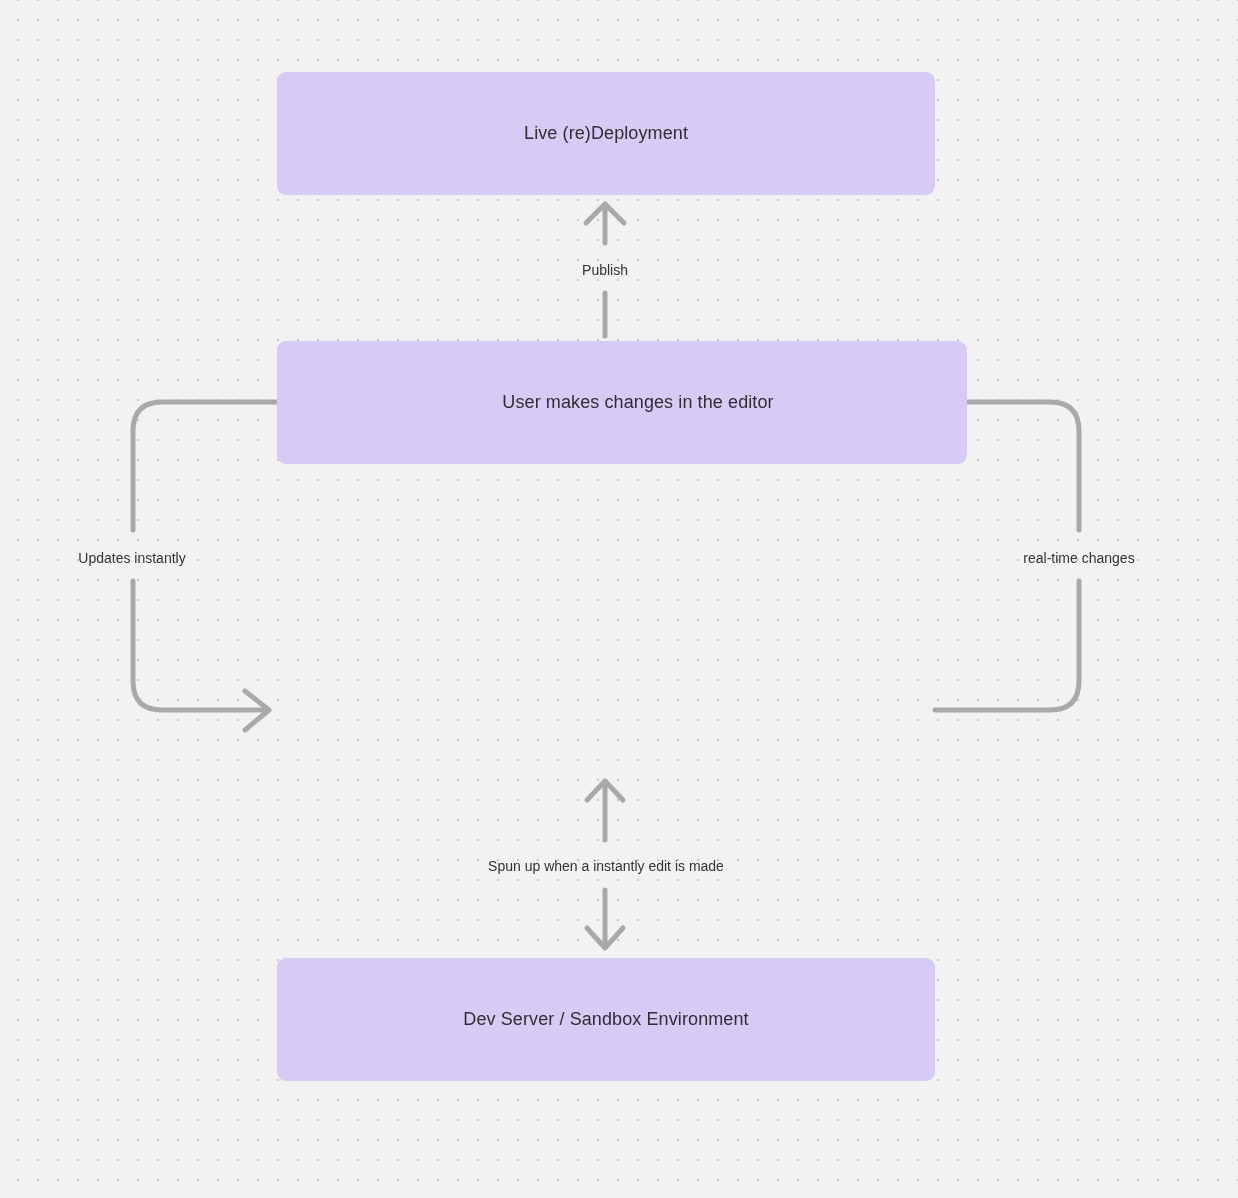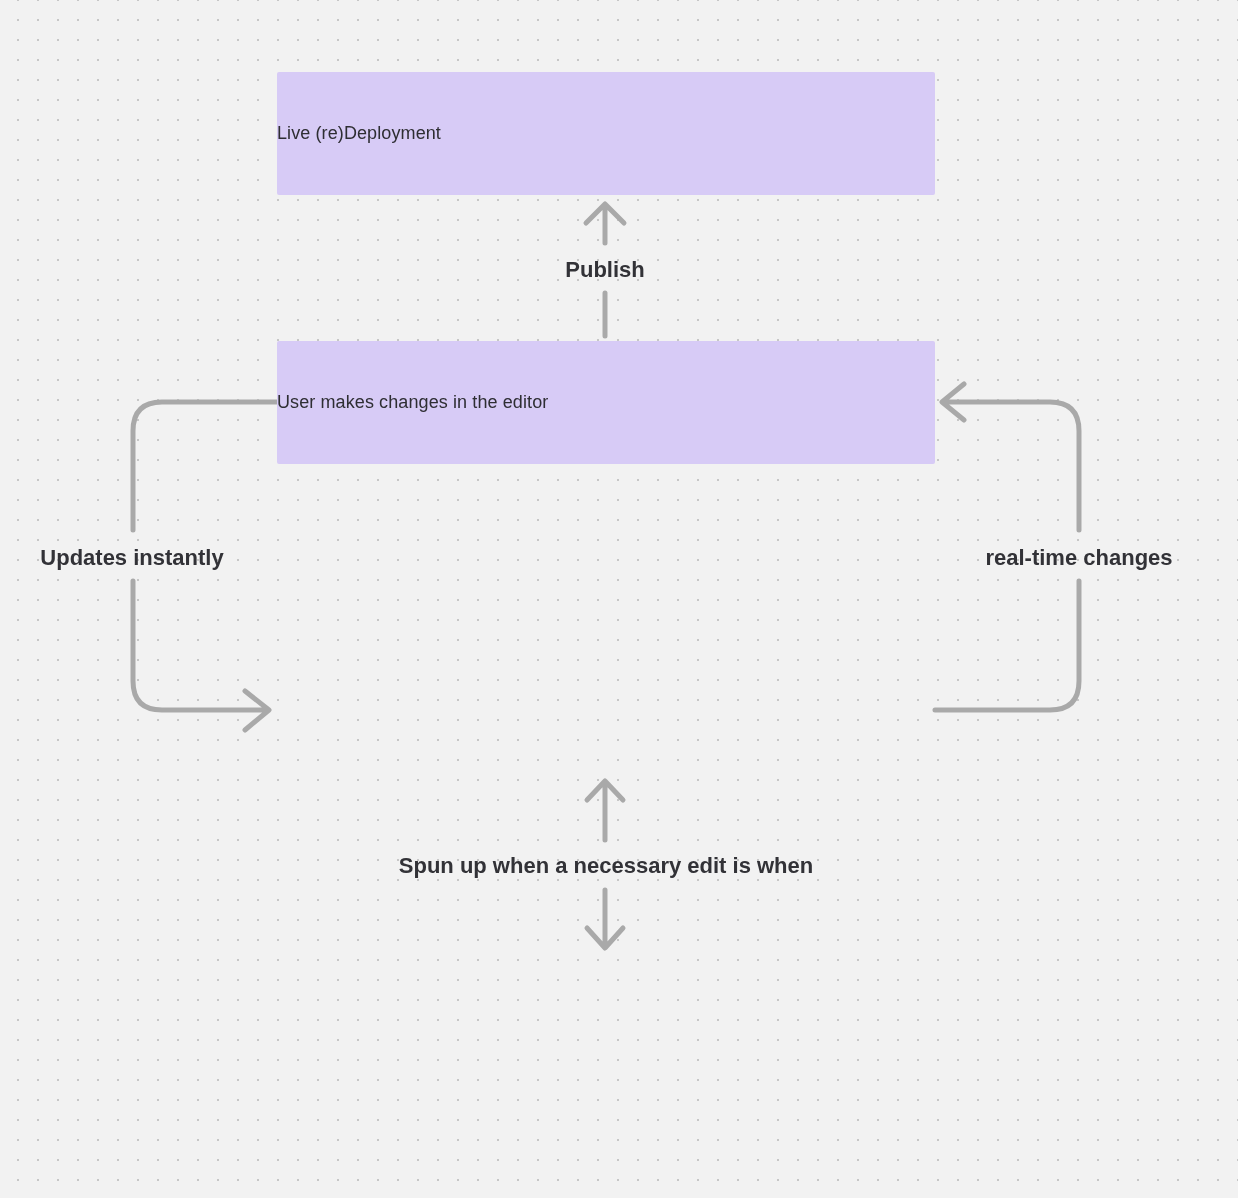--- a/index.html
+++ b/index.html
@@ -24,54 +24,55 @@
     background-image: radial-gradient(circle, var(--dot) 1.3px, rgba(0,0,0,0) 1.4px);
     background-size: 20px 20px;
     background-position: 8px 10px;
   }
   .node {
     position: absolute;
     left: 277px;
     width: 658px;
     height: 123px;
     background: var(--node-fill);
-    border-radius: 2px;
+    border-radius: 9px;
     display: flex;
     align-items: center;
+    justify-content: center;
   }
   .node-label {
     font-size: 18px;
     font-weight: 500;
     color: var(--node-text);
     letter-spacing: 0.1px;
     white-space: nowrap;
   }
   #node-live   { top: 72px; }
-  #node-editor { top: 341px; }
+  #node-editor { top: 341px; padding-left: 32px; }
   #node-preview{ top: 649px; }
   #node-dev    { top: 958px; }
 
   .edges-svg {
     position: absolute;
     left: 0; top: 0;
     width: 1238px; height: 1198px;
     pointer-events: none;
   }
   .edges-svg path {
     fill: none;
     stroke: var(--arrow);
     stroke-width: 5;
     stroke-linecap: round;
     stroke-linejoin: round;
   }
   .edge-label {
     position: absolute;
     transform: translate(-50%, -50%);
-    font-size: 22px;
-    font-weight: 700;
+    font-size: 14px;
+    font-weight: 400;
     color: var(--label-text);
     white-space: nowrap;
   }
   #label-publish  { left: 605px;  top: 270px; }
   #label-updates  { left: 132px;  top: 558px; }
   #label-feedback { left: 1079px; top: 558px; }
   #label-spunup   { left: 606px;  top: 866px; }
 </style>
 </head>
 <body>
@@ -103,22 +104,25 @@
 
   <div class="node" id="node-live">
     <span class="node-label">Live (re)Deployment</span>
   </div>
 
   <div class="node" id="node-editor">
     <span class="node-label">User makes changes in the editor</span>
   </div>
 
 
+  <div class="node" id="node-dev">
+    <span class="node-label">Dev Server / Sandbox Environment</span>
+  </div>
 
   <div class="edge-label" id="label-publish">Publish</div>
 
   <div class="edge-label" id="label-updates">Updates instantly</div>
 
   <div class="edge-label" id="label-feedback">real-time changes</div>
 
-  <div class="edge-label" id="label-spunup">Spun up when a necessary edit is when</div>
+  <div class="edge-label" id="label-spunup">Spun up when a instantly edit is made</div>
 
 </div>
 
 </body></html>

